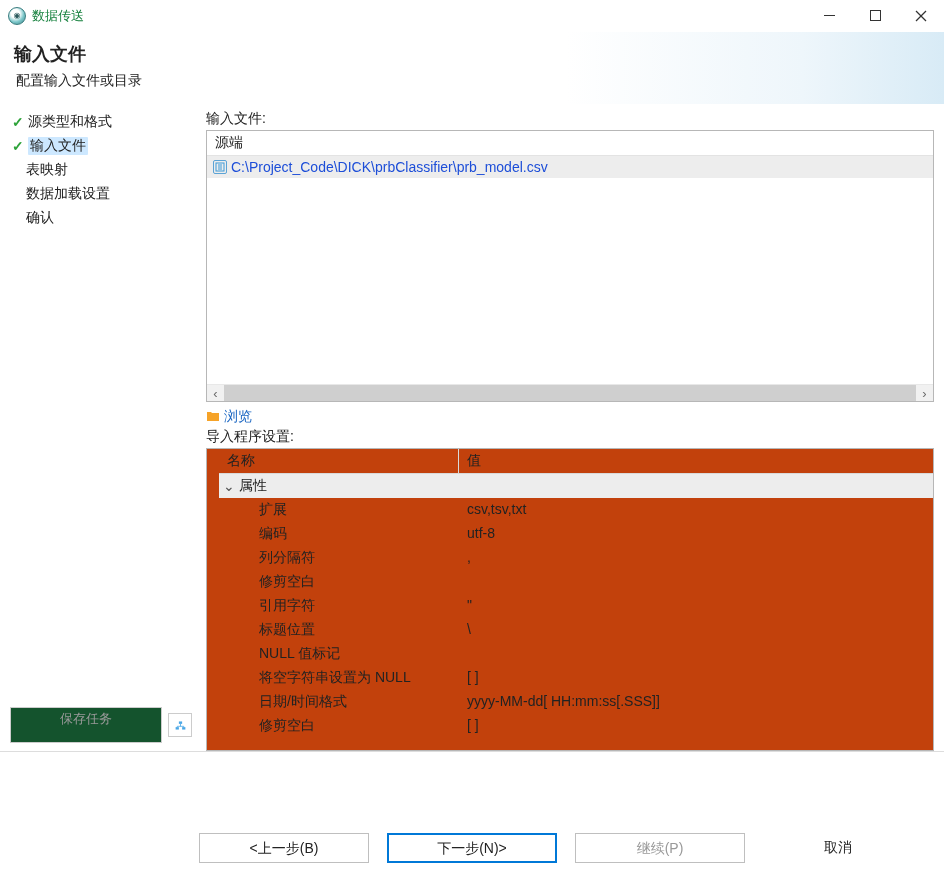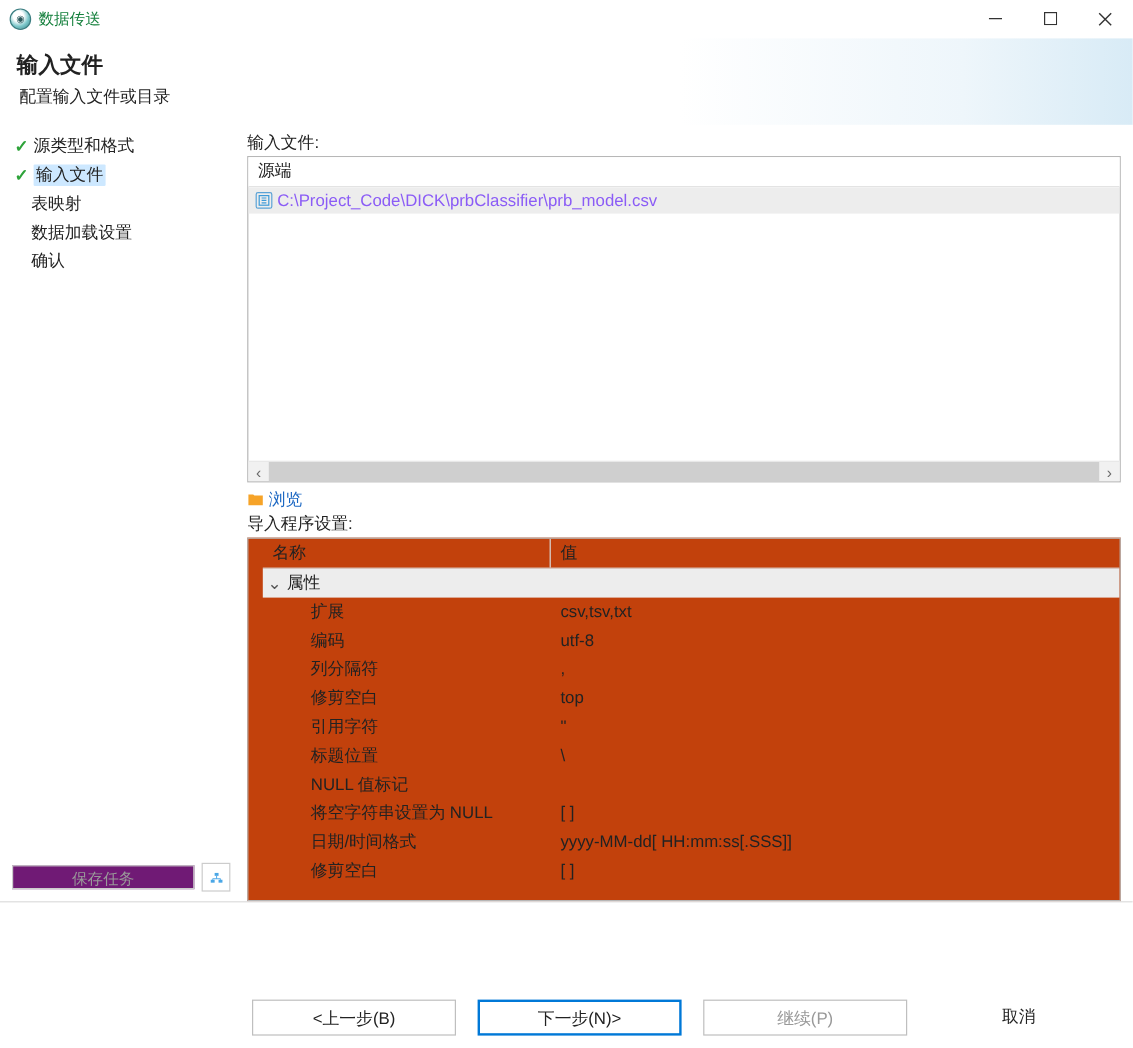--- a/index.html
+++ b/index.html
@@ -91,23 +91,23 @@
   }
   .nav-step.indent { padding-left: 16px; }
 
   .leftnav-bottom {
     display: flex;
     align-items: center;
     gap: 6px;
   }
   .btn-save {
     flex: 1;
-    height: 20px;
+    height: 36px;
     border: 1px solid #ccc;
-    background: #701a75;
+    background: #14532d;
     color: #999;
     font-size: 13px;
     text-align: center;
     line-height: 22px;
   }
   .btn-iconic {
     width: 24px; height: 24px;
     border: 1px solid #ccc;
     background: #fff;
     display: flex; align-items: center; justify-content: center;
@@ -140,21 +140,21 @@
   .filelist-body {
     flex: 1;
     overflow: hidden;
   }
   .file-row {
     display: flex;
     align-items: center;
     background: #ededed;
     padding: 3px 6px;
     font-size: 14px;
-    color: #8b5cf6;
+    color: #1d4ed8;
     text-align: right;
   }
   .file-row .file-icon {
     width: 14px; height: 14px;
     margin-right: 4px;
     border: 1px solid #5ba3d6;
     border-radius: 2px;
     display: inline-flex;
     align-items: center;
     justify-content: center;
@@ -233,21 +233,21 @@
   }
   .settings-table .prop-row .cell.val {
     flex: 1;
     padding-left: 8px;
   }
 
   
   .footer {
     position: absolute;
     bottom: 0;
-    right: 2px;
+    right: 13px;
     left: 0;
     height: 40px;
     display: flex;
     justify-content: flex-end;
     gap: 18px;
     padding: 0 18px 0 0;
     align-items: flex-start;
   }
   .footer .btn {
     min-width: 170px;
@@ -386,21 +386,20 @@
       <div class="prop-row">
         <div class="cell name">编码</div>
         <div class="cell val">utf-8</div>
       </div>
       <div class="prop-row">
         <div class="cell name">列分隔符</div>
         <div class="cell val">,</div>
       </div>
       <div class="prop-row">
         <div class="cell name">修剪空白</div>
-        <div class="cell val">top</div>
       </div>
       <div class="prop-row">
         <div class="cell name">引用字符</div>
         <div class="cell val">"</div>
       </div>
       <div class="prop-row">
         <div class="cell name">标题位置</div>
         <div class="cell val">\</div>
       </div>
       <div class="prop-row">

